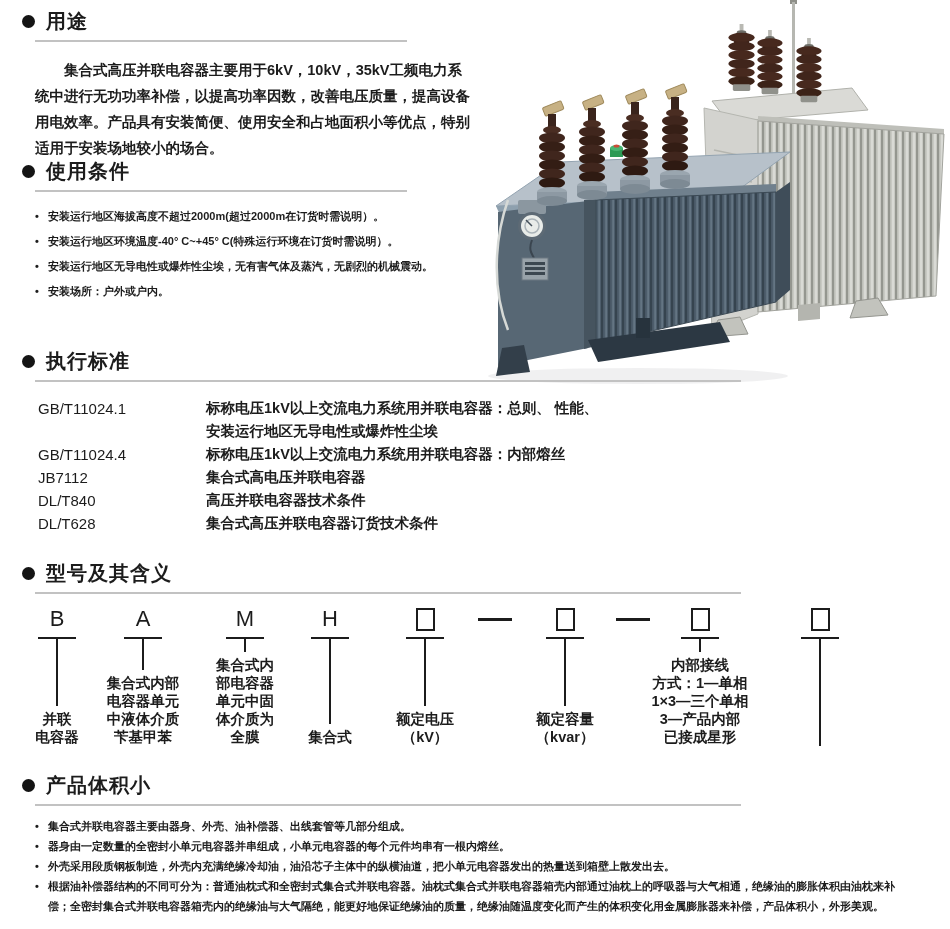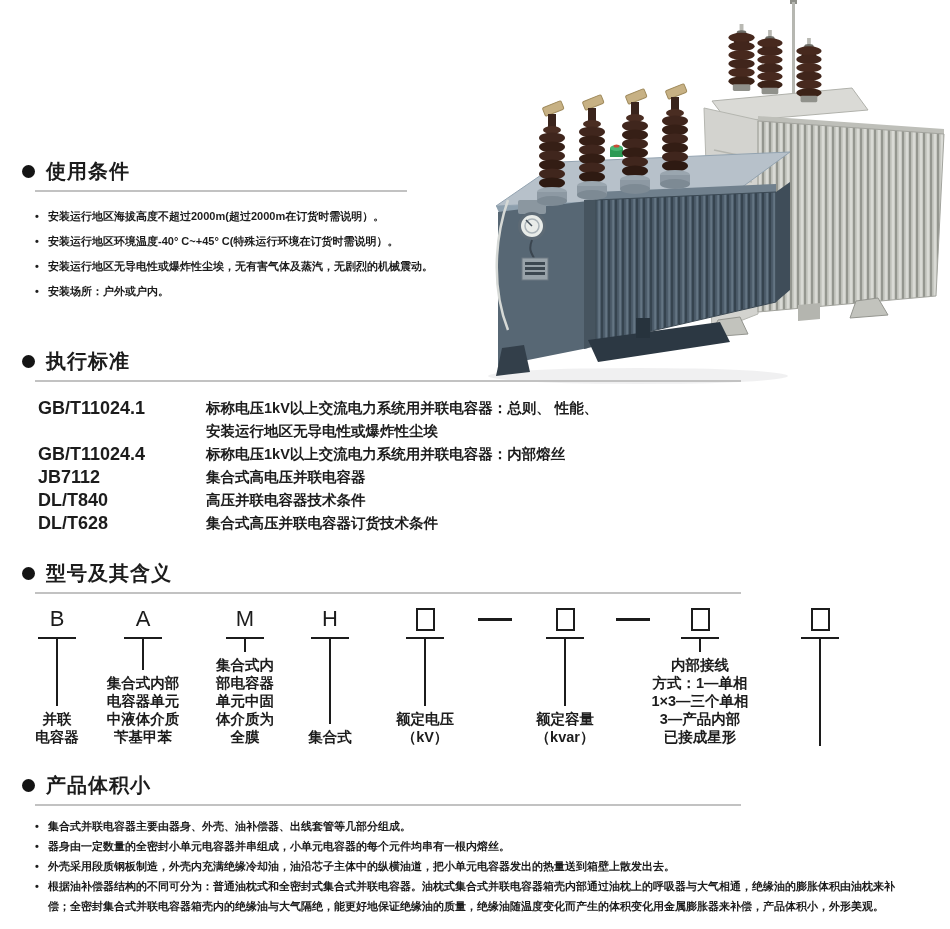--- a/index.html
+++ b/index.html
@@ -27,21 +27,21 @@
   #sec-conditions{top:158px;left:22px;width:462px;}
   #sec-conditions .bitem{line-height:25px;}
   #sec-features{top:772px;left:22px;width:916px;}
   #sec-features .blist{margin-top:10px;width:880px;}
   #sec-features .bitem{line-height:20px;margin-bottom:0;}
 
   
   #sec-standards{top:348px;left:22px;width:770px;}
   .std-table{margin:15px 0 0 16px;}
   .std-row{display:flex;}
-  .std-code{width:168px;flex:none;font-size:18px;font-weight:700;line-height:23px;}
+  .std-code{width:168px;flex:none;font-size:15px;font-weight:400;line-height:23px;}
   .std-desc{font-size:14.5px;font-weight:600;line-height:23px;white-space:pre-line;}
 
   
   #sec-model{top:560px;left:22px;width:916px;}
   .model-diagram{position:relative;height:142px;width:880px;margin:10px 0 0 -2px;}
   .m-col{position:absolute;top:0;bottom:0;display:flex;flex-direction:column;align-items:center;}
   .m-symbol{height:30px;display:flex;align-items:center;justify-content:center;}
   .m-letter{font-size:22px;font-weight:400;}
   .m-box{width:15px;height:19px;border:2px solid #1c1c1c;display:inline-block;}
   .m-tick{width:38px;height:2px;background:#1c1c1c;margin-top:3px;}
@@ -51,20 +51,28 @@
   .m-dash{position:absolute;top:14px;width:34px;height:3px;background:#1c1c1c;}
 
   
   #photo{position:absolute;left:468px;top:0;width:482px;height:392px;}
 </style>
 </head>
 <body>
 
 <div id="page">
 
+  <section id="sec-usage">
+    <div class="sec-head">
+      <span class="dot"></span>
+      <h2 class="sec-title">用途</h2>
+    </div>
+    <div class="rule short"></div>
+    <p class="para">集合式高压并联电容器主要用于6kV，10kV，35kV工频电力系统中进行无功功率补偿，以提高功率因数，改善电压质量，提高设备用电效率。产品具有安装简便、使用安全和占地面积小等优点，特别适用于安装场地较小的场合。</p>
+  </section>
 
   <svg id="photo" viewBox="0 0 482 392" role="img" aria-label="集合式高压并联电容器产品照片（左：深灰蓝色油浸箱体，右：浅灰色箱体，带瓷套管）">
     <defs>
       <pattern id="finL" width="7" height="10" patternUnits="userSpaceOnUse">
         <rect width="7" height="10" fill="#c8c9c3"></rect>
         <rect width="2.2" height="10" fill="#94968f"></rect>
         <rect x="4.2" width="1.6" height="10" fill="#dedfda"></rect>
       </pattern>
       <pattern id="finD" width="7" height="10" patternUnits="userSpaceOnUse">
         <rect width="7" height="10" fill="#4d5d6b"></rect>

